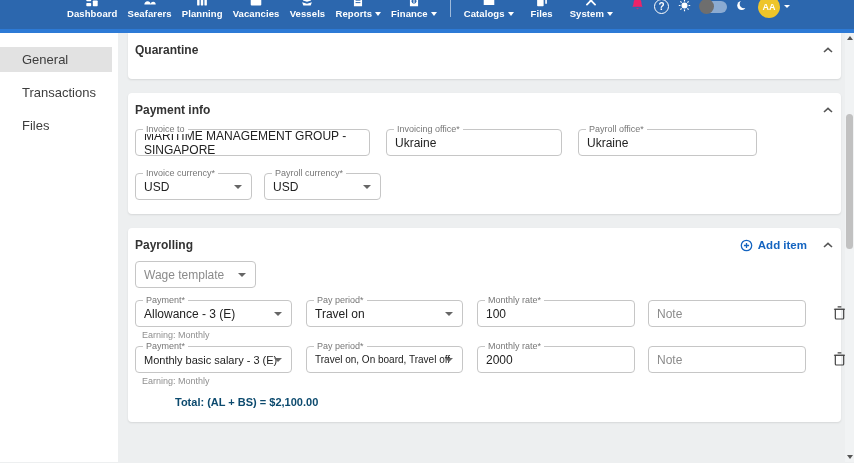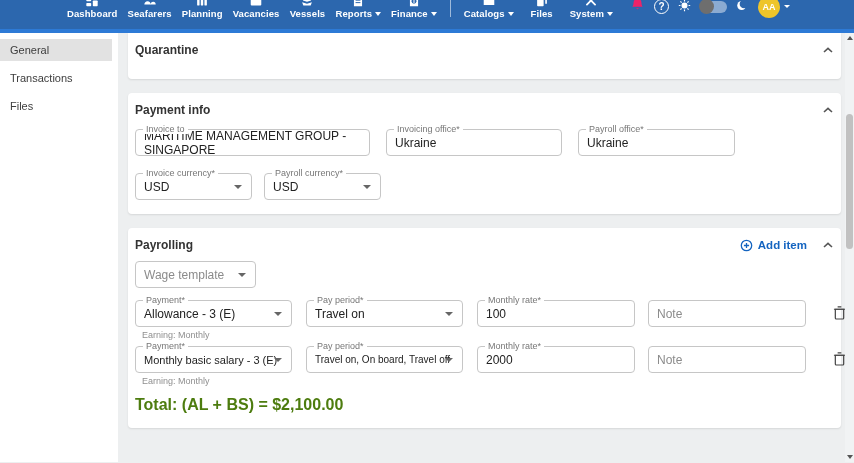--- a/index.html
+++ b/index.html
@@ -24,21 +24,21 @@
   .helpcircle { width:15px; height:15px; border:1.6px solid #fff; border-radius:50%; display:flex; align-items:center; justify-content:center; font-size:10px; font-weight:700; color:#fff; }
   .toggle { width:27px; height:12px; background:rgba(255,255,255,.45); border-radius:6px; position:relative; }
   .toggle .knob { position:absolute; left:-1px; top:-1.5px; width:15px; height:15px; border-radius:50%; background:#6e6e6e; }
   .avatar { width:22px; height:22px; border-radius:50%; background:#eec52a; color:#fff; font-size:9px; font-weight:700; display:flex; align-items:center; justify-content:center; }
   .avwrap { display:flex; align-items:center; gap:4px; }
   .caret-sm { width:0; height:0; border-left:3px solid transparent; border-right:3px solid transparent; border-top:3.5px solid #fff; }
 
   
   .main { display:flex; height:429px; }
   .sidebar { width:118px; background:#fff; padding-top:6px; flex:none; }
-  .sitem { font-size:11px; color:#3d3d3d; padding:5px 10px; margin:0 6px 6px 0; cursor:pointer; }
+  .sitem { font-size:13px; color:#3d3d3d; padding:5px 22px; margin:8px 6px 6px 0; cursor:pointer; }
   .sitem.active { background:#e2e2e2; }
   .content { flex:1; padding:0 4px 0 10px; overflow:hidden; }
   .vscroll { width:9px; flex:none; background:#f1f3f4; position:relative; }
   .vscroll .thumb { position:absolute; left:1px; top:81px; width:7px; height:135px; background:#c1c1c1; border-radius:4px; }
   .arr { position:absolute; left:1.5px; width:0; height:0; border-left:3px solid transparent; border-right:3px solid transparent; }
   .arr.up { top:3px; border-bottom:4px solid #555; }
   .arr.down { bottom:3px; border-top:4px solid #555; }
 
   
   .card { background:#fff; border-radius:0 0 4px 4px; box-shadow:0 1px 2px rgba(0,0,0,.1); padding:8px 8px 14px 7px; margin-bottom:14px; }
@@ -51,21 +51,21 @@
   .chevup svg { display:block; }
 
   
   .frow { display:flex; align-items:flex-start; }
   .f { position:relative; border:1px solid #c6c6c6; border-radius:4px; height:27px; background:#fff; display:flex; align-items:center; padding:0 8px; font-size:12px; color:#222; flex:none; }
   .f .lbl { position:absolute; top:-5px; left:7px; font-size:9px; color:#777; background:#fff; padding:0 3px; line-height:1; white-space:nowrap; }
   .f.sel::after { content:""; width:0; height:0; border-left:4px solid transparent; border-right:4px solid transparent; border-top:4.5px solid #666; position:absolute; right:9px; top:11px; }
   .f .ph { color:#8b8b8b; }
   .f .calico { margin-left:auto; color:#555; }
   .helper { font-size:9px; color:#8f8f8f; margin:3px 0 6px 7px; }
-  .total { font-size:16px; font-weight:700; color:#4d7c0f; margin-top:10px; padding-left:0; }
+  .total { font-size:11px; font-weight:700; color:#0c4a6e; margin-top:10px; padding-left:0;margin-left:40px; }
   .trash { margin-left:13px; margin-top:5px; color:#444; cursor:pointer; }
 </style>
 </head>
 <body>
 
 <div class="topnav">
 
   <div class="navitem">
     <span>
         <svg viewBox="0 0 16 16" fill="#fff">
@@ -262,21 +262,21 @@
       </div>
       <div class="frow" style="gap:16px; margin-top:12px;">
         <div class="f" style="width:235px;">
           <span class="lbl">Invoice to</span>
           <span>MARITIME MANAGEMENT GROUP - SINGAPORE</span>
         </div>
         <div class="f" style="width:176px;">
           <span class="lbl">Invoicing office*</span>
           <span>Ukraine</span>
         </div>
-        <div class="f" style="width:157px;">
+        <div class="f" style="width:179px;">
           <span class="lbl">Payroll office*</span>
           <span>Ukraine</span>
         </div>
       </div>
       <div class="frow" style="gap:12px; margin-top:17px;">
         <div class="f sel" style="width:117px;">
           <span class="lbl">Invoice currency*</span>
           <span>USD</span>
         </div>
         <div class="f sel" style="width:117px;">

